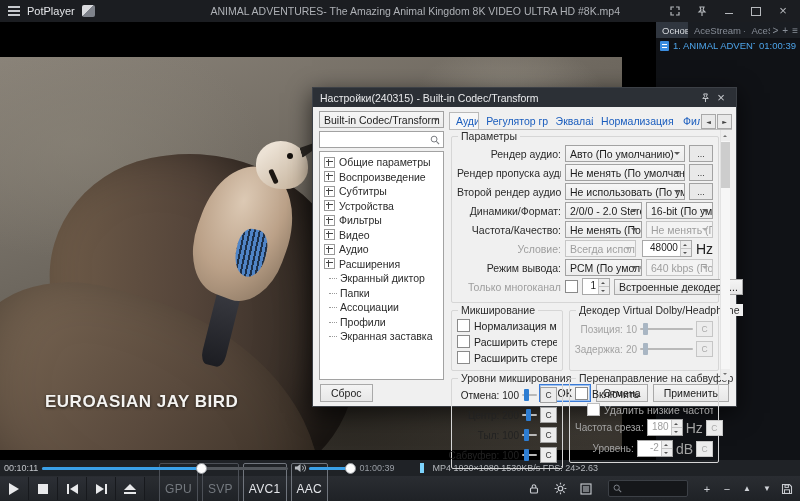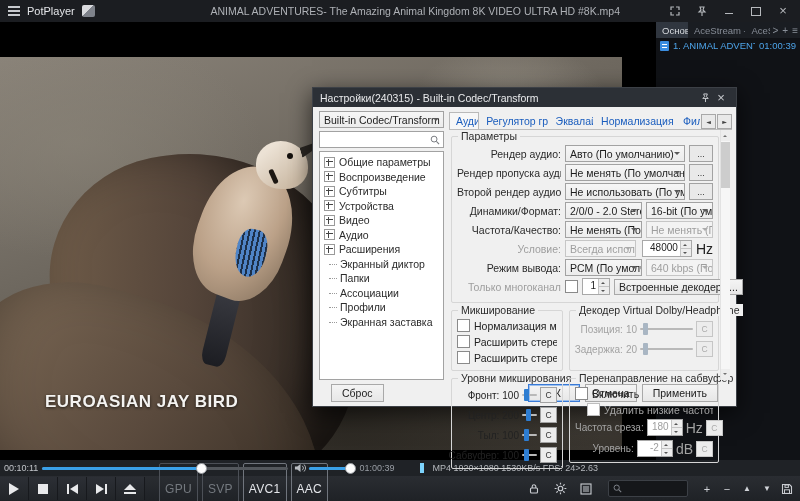--- a/index.html
+++ b/index.html
@@ -171,21 +171,21 @@
   .unit{white-space:nowrap;font-size:14px;}
   .unit.dis{color:#a3a3a3;}
   .vscroll{position:absolute;right:2px;top:0;bottom:0;width:9px;background:#f6f6f6;border-left:1px solid #e2e2e2;}
   .vs-btn{position:absolute;left:0;width:9px;height:11px;background:#ededed;}
   .vs-btn.up{top:0;}
   .vs-btn.dn{bottom:0;}
   .vs-btn::after{content:"";position:absolute;left:2px;border:2.5px solid transparent;}
   .vs-btn.up::after{top:3px;border-bottom-color:#707070;}
   .vs-btn.dn::after{top:4px;border-top-color:#707070;}
   .vs-thumb{position:absolute;left:0;top:12px;width:9px;height:46px;background:#cdcdcd;}
-  .d-footer{height:26px;flex:0 0 auto;display:flex;align-items:center;gap:5px;padding:0 18px;}
+  .d-footer{height:26px;flex:0 0 auto;display:flex;align-items:center;gap:5px;padding:0 7px;}
   .dbtn{height:18px;padding:0 10px;border:1px solid #a9a9a9;background:linear-gradient(#f4f4f4,#e7e7e7);
     font-size:10.5px;color:#222;display:flex;align-items:center;justify-content:center;cursor:pointer;white-space:nowrap;}
   .dbtn.focus{border-color:#3a7ad6;box-shadow:inset 0 0 0 1px #9cc0ee;}
   .spacer{flex:1;}
   svg{display:block;}
 </style>
 </head>
 <body>
 
 <div class="screen">
@@ -292,20 +292,24 @@
           <div class="titem">
               <span class="exp"></span>
               <span>Субтитры</span>
             </div>
           <div class="titem">
               <span class="exp"></span>
               <span>Устройства</span>
             </div>
           <div class="titem">
               <span class="exp"></span>
+              <span>Фильтры</span>
+            </div>
+          <div class="titem">
+              <span class="exp"></span>
               <span>Видео</span>
             </div>
           <div class="titem">
               <span class="exp"></span>
               <span>Аудио</span>
             </div>
           <div class="titem">
               <span class="exp"></span>
               <span>Расширения</span>
             </div>
@@ -421,21 +425,21 @@
                 <div class="cbrow">
                     <span class="cb"></span>
                     <span>Расширить стерео на тыл</span>
                   </div>
               </div>
 
               <div class="group">
                 <span class="legend">Уровни микширования</span>
                 <div class="srow">
                   <span class="slv">
-                      <span>Фронт:</span>
+                      <span>Отмена:</span>
                       <span>100</span>
                     </span>
                   <div class="slider">
                       <div class="trk"></div>
                       <div class="thm" style="left: 10%;"></div>
                     </div>
                   <span class="cbtn">C</span>
                 </div>
                 <div class="srow">
                   <span class="slv">

